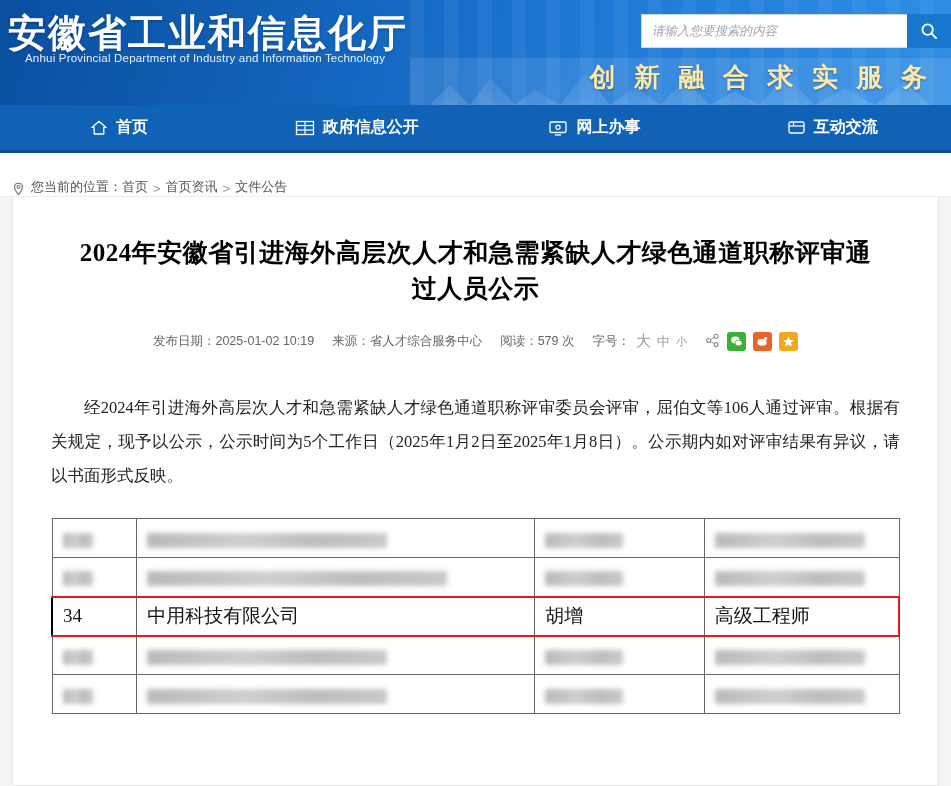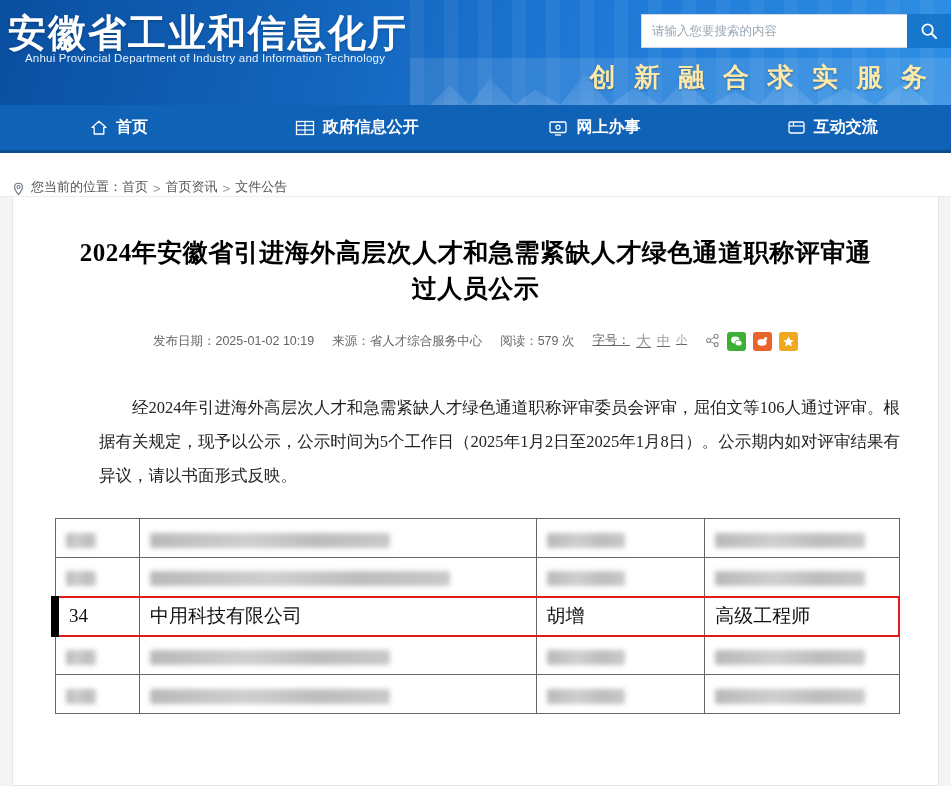--- a/index.html
+++ b/index.html
@@ -78,20 +78,21 @@
     flex: 1;
     height: 34px;
     border: 1px solid #cfd8e3;
     border-right: none;
     background: #ffffff;
     padding: 0 10px;
     font-size: 12.5px;
     color: #333;
     outline: none;
     font-family: "Liberation Sans", sans-serif;
+    font-style: italic;
   }
   .search-input::placeholder { color: #9aa7b4; }
   .search-btn {
     width: 44px; height: 34px;
     background: #1777cc;
     border: none;
     cursor: pointer;
     display: flex; align-items: center; justify-content: center;
   }
   .search-btn svg { display: block; }
@@ -164,21 +165,21 @@
     display: flex;
     align-items: center;
     justify-content: center;
     gap: 18px;
     margin-top: 26px;
     font-size: 12.5px;
     color: #666;
     flex-wrap: nowrap;
   }
   .meta-item { white-space: nowrap; }
-  .fontsize-group { display: inline-flex; align-items: flex-start; gap: 6px; text-decoration: underline; }
+  .fontsize-group { display: inline-flex; align-items: center; gap: 6px; }
   .fs-btn {
     display: inline-block;
     color: #9a9a9a;
     cursor: pointer;
   }
   .fs-btn.big { font-size: 15px; }
   .fs-btn.mid { font-size: 13px; }
   .fs-btn.small { font-size: 11px; }
   .share-group { display: inline-flex; align-items: center; gap: 7px; }
   .share-ico {
@@ -190,21 +191,20 @@
   .share-node { color: #8d8d8d; font-size: 13px; cursor: pointer; }
 
   .body-text {
     margin-top: 40px;
     font-family: "Liberation Serif", serif;
     font-size: 16.5px;
     color: #222;
     line-height: 2.05;
     text-align: justify;
     text-indent: 2em;
-    margin-left: 48px;
   }
 
   
   .doc-table {
     margin-top: 26px;
     width: 100%;
     border-collapse: collapse;
     table-layout: fixed;
   }
   .doc-table td {
@@ -220,21 +220,21 @@
   }
   .col-0 { width: 10%; }
   .col-1 { width: 47%; }
   .col-2 { width: 20%; }
   .col-3 { width: 23%; }
 
   tr.highlight td {
     border-top: 2px solid #e11b1b;
     border-bottom: 2px solid #e11b1b;
   }
-  tr.highlight td:first-child { border-left: 8px solid #000000; }
+  tr.highlight td:first-child { border-left: 2px solid #000000; }
   tr.highlight td:last-child { border-right: 2px solid #e11b1b; }
 
   
   .blur {
     display: inline-block;
     color: transparent;
     background: linear-gradient(90deg,#b9b9b9,#cfcfcf 40%,#bdbdbd 70%,#c9c9c9);
     filter: blur(2.6px);
     border-radius: 2px;
     height: 15px;

